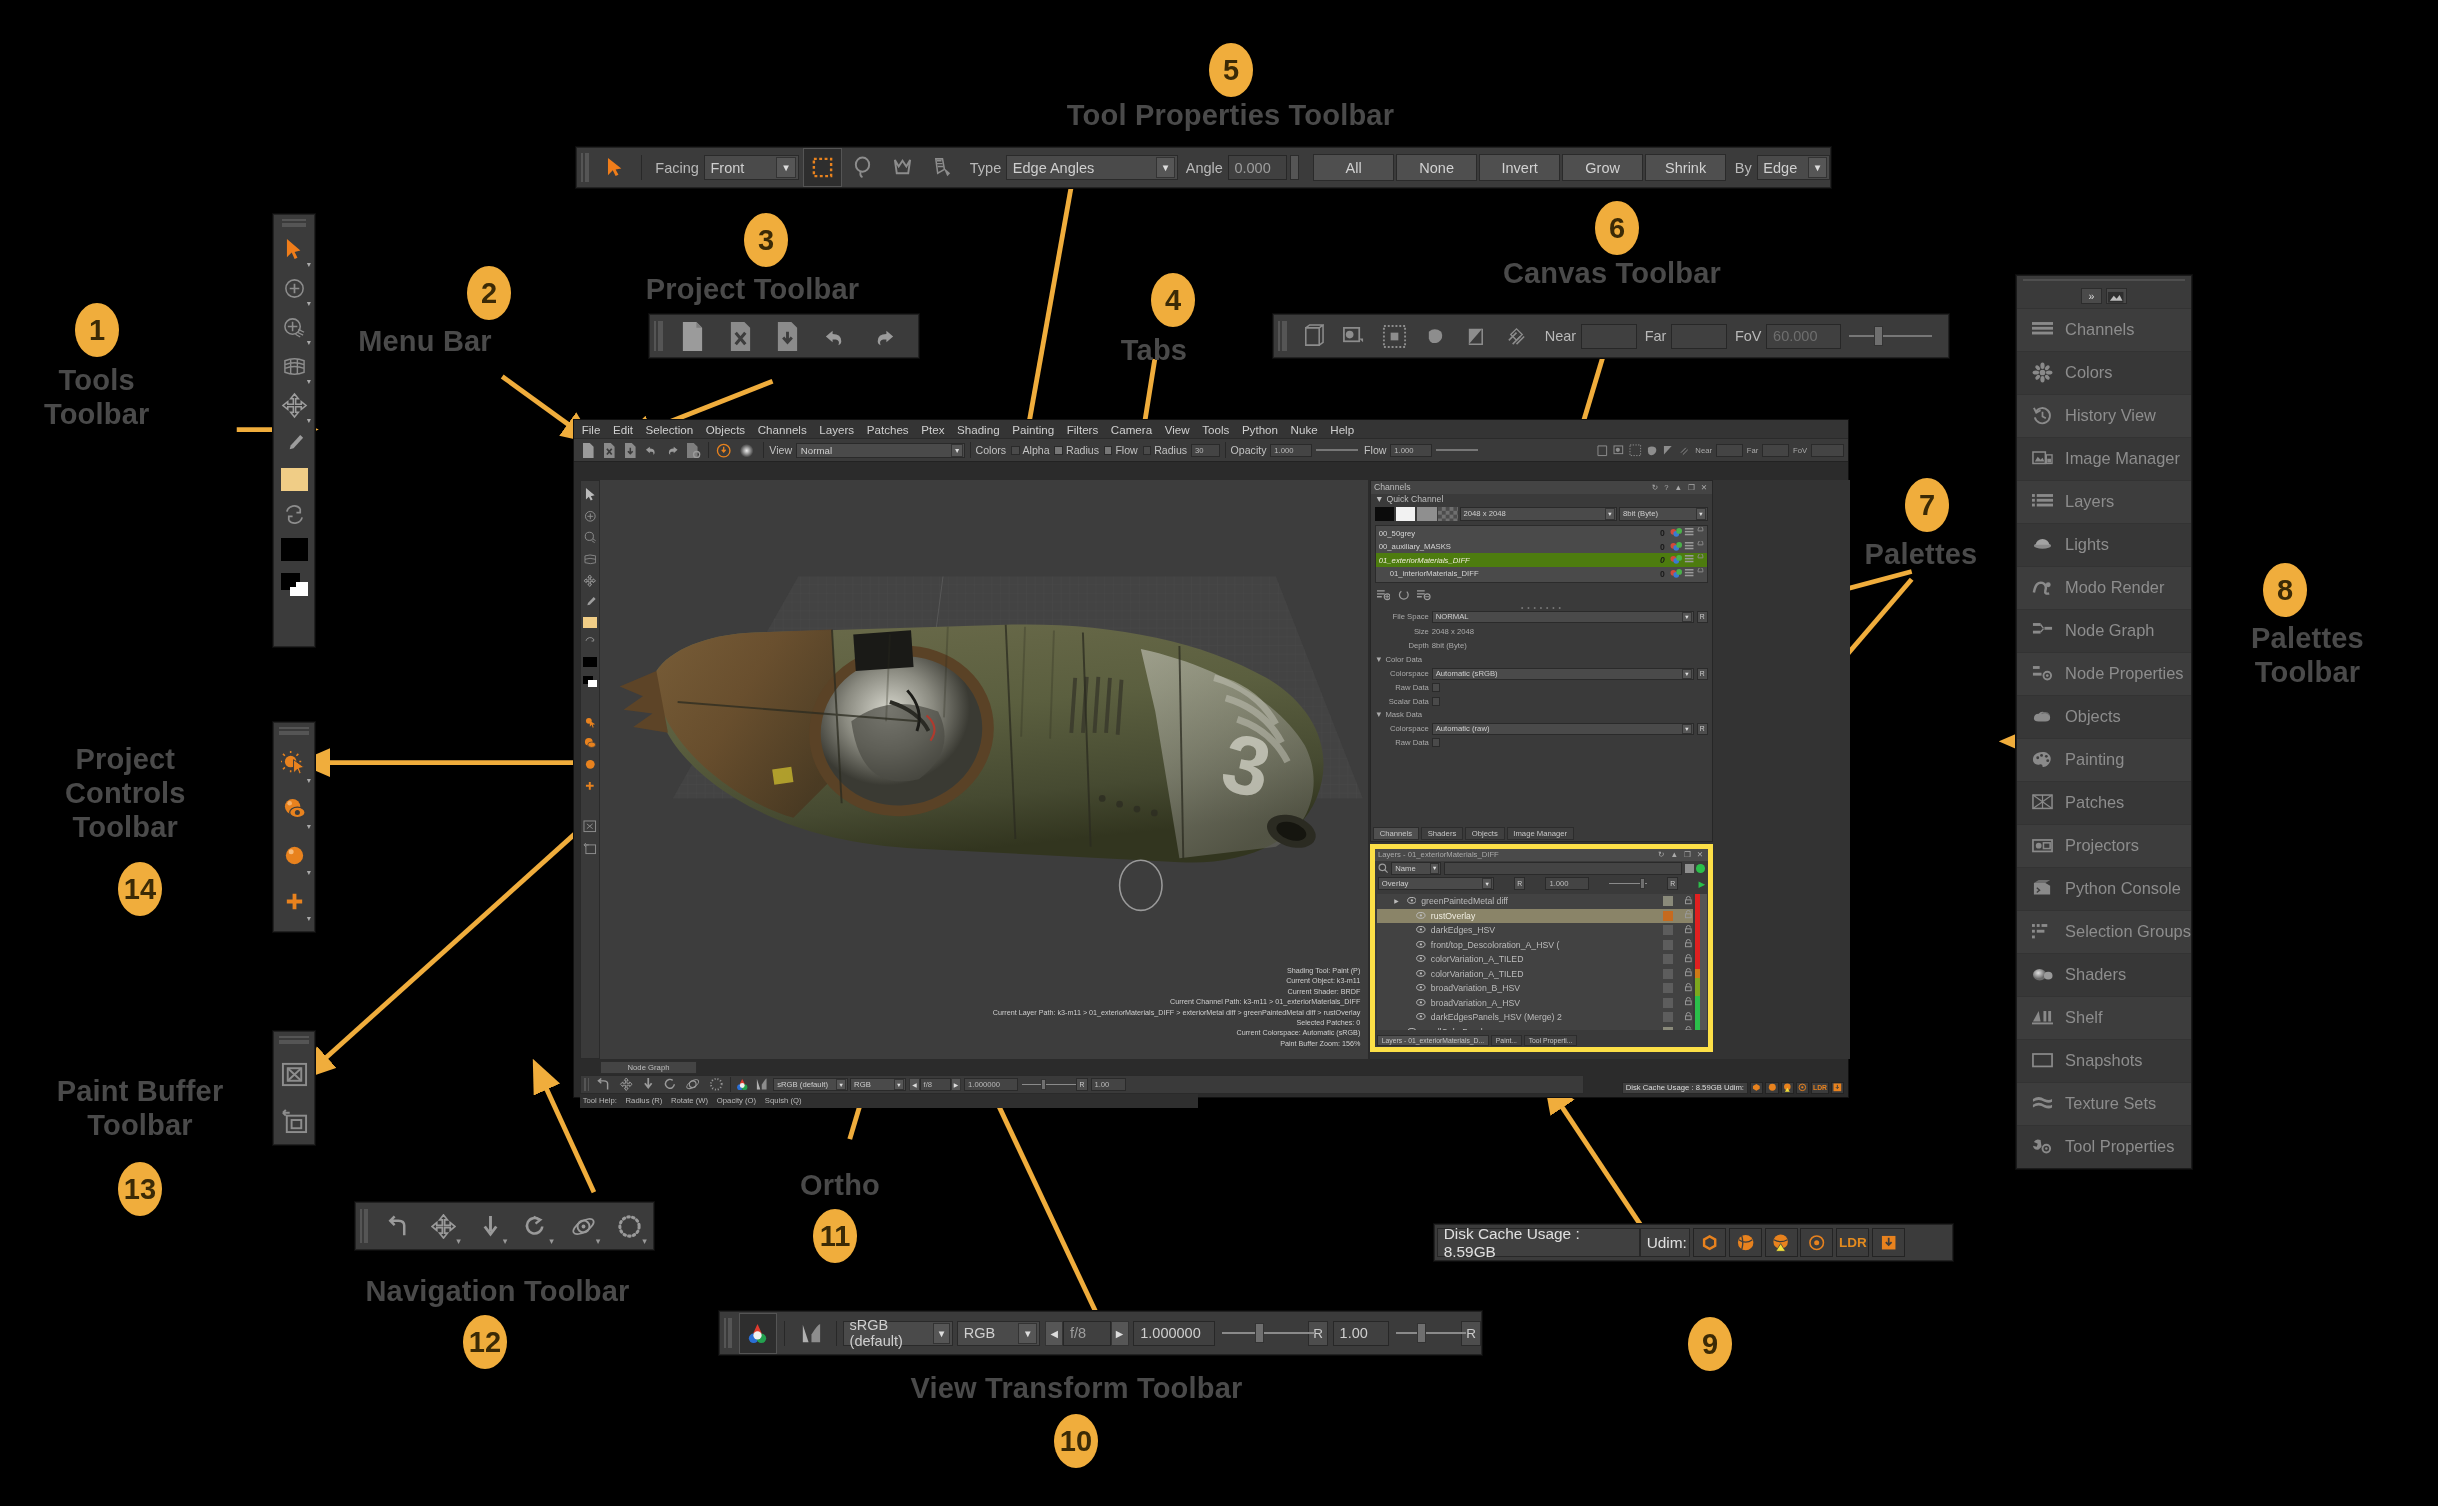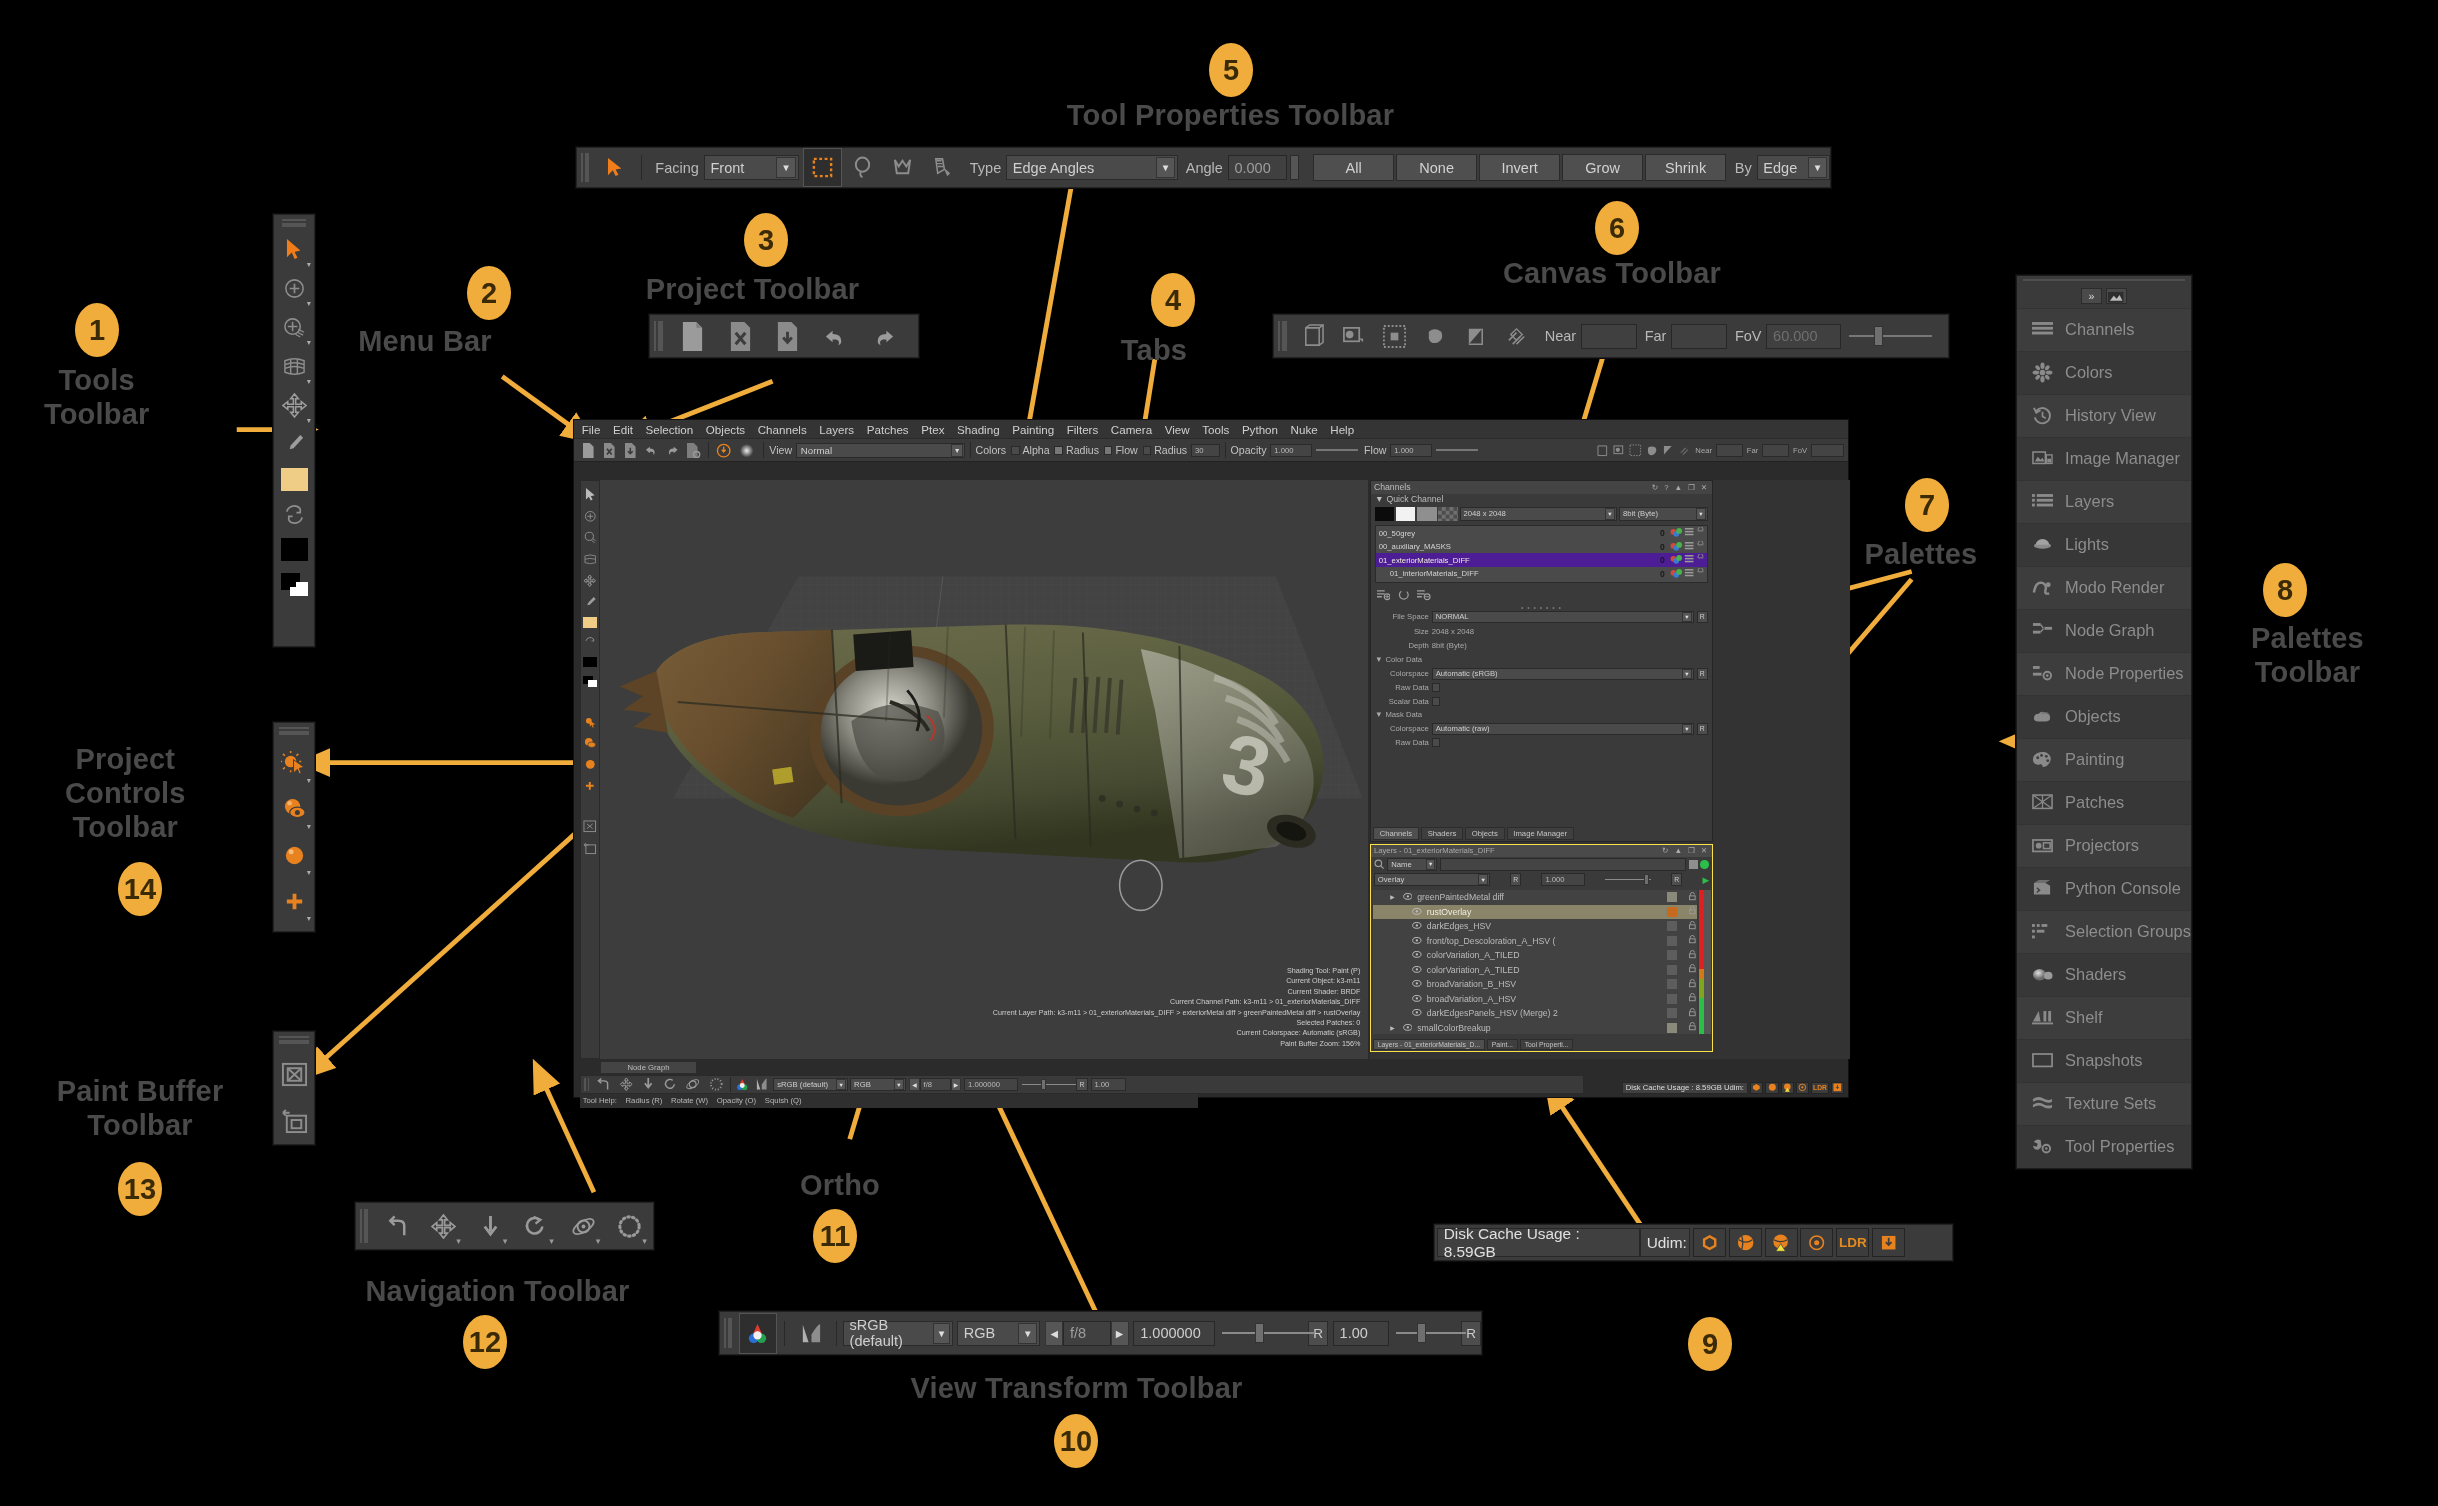--- a/index.html
+++ b/index.html
@@ -1143,21 +1143,21 @@
                 <circle cx="17" cy="7" r="3" fill="#3a7ad2"></circle>
                 <circle cx="20" cy="4" r="3" fill="#4ab24a"></circle>
                 <g fill="#9a9a9a">
                   <rect x="26" y="1" width="9" height="1.6"></rect>
                   <rect x="26" y="4" width="9" height="1.6"></rect>
                   <rect x="26" y="7" width="9" height="1.6"></rect>
                 </g>
                 <path d="M40 2 a2.4 2.4 0 0 1 4.8 0 v2 h-5 v-2 z" fill="none" stroke="#8a8a8a" stroke-width="1"></path>
               </svg></span>
           </div>
-          <div style="height: 13.5px; display: flex; align-items: center; font-size: 7.7px; padding: 0px 2.9px; color: rgb(240, 236, 217); background: #4c1d95;">
+          <div style="height: 13.5px; display: flex; align-items: center; font-size: 7.7px; padding: 0px 2.9px; color: rgb(240, 236, 217); background: #4d7c0f; font-style: italic;">
             <span style="flex: 1 1 0%;">01_exteriorMaterials_DIFF</span>
             <span><svg width="44" height="9.7" viewBox="0 0 46 10" style="font-size:8px">
                 <text x="0" y="9" font-size="9" font-weight="bold" fill="#1a1a1a" font-family="Liberation Sans">0</text>
                 <circle cx="14" cy="5" r="3" fill="#d24a3a"></circle>
                 <circle cx="17" cy="7" r="3" fill="#3a7ad2"></circle>
                 <circle cx="20" cy="4" r="3" fill="#4ab24a"></circle>
                 <g fill="#9a9a9a">
                   <rect x="26" y="1" width="9" height="1.6"></rect>
                   <rect x="26" y="4" width="9" height="1.6"></rect>
                   <rect x="26" y="7" width="9" height="1.6"></rect>
@@ -1252,21 +1252,21 @@
         </div>
       </div>
       <div id="chan-tabs" class="rowline" style="position:absolute;left:1.9px;bottom:1px;gap:1.9px;">
           <div style="font-size: 7.7px; padding: 1px 5.8px; border: 1px solid rgb(44, 44, 44); color: rgb(198, 198, 198); background: rgb(79, 79, 79);">Channels</div>
           <div style="font-size: 7.7px; padding: 1px 5.8px; border: 1px solid rgb(44, 44, 44); color: rgb(198, 198, 198); background: rgb(63, 63, 63);">Shaders</div>
           <div style="font-size: 7.7px; padding: 1px 5.8px; border: 1px solid rgb(44, 44, 44); color: rgb(198, 198, 198); background: rgb(63, 63, 63);">Objects</div>
           <div style="font-size: 7.7px; padding: 1px 5.8px; border: 1px solid rgb(44, 44, 44); color: rgb(198, 198, 198); background: rgb(63, 63, 63);">Image Manager</div>
         </div>
     </div>
 
-    <div class="abs" style="left:0; top:364px; width:343px; height:208px; background:#3a3a3a; border:1px solid #fde047;">
+    <div class="abs" style="left:0; top:364px; width:343px; height:208px; background:#3a3a3a; border:5px solid #fde047;">
       <div class="rowline" style="height:11.6px;background:#4a4a4a;padding:0 2.9px;justify-content:space-between;">
         <span class="mini2">Layers - 01_exteriorMaterials_DIFF</span>
         <span class="mini2" style="letter-spacing:1.9px;">↻ ▲ ❐ ✕</span>
       </div>
       <div class="rowline" style="height:15.4px;padding:0 2.9px;gap:2.9px;">
         <svg width="10.6" height="10.6" viewBox="0 0 11 11">
             <circle cx="4.5" cy="4.5" r="3.4" fill="none" stroke="#9d9d9d" stroke-width="1.2"></circle>
             <path d="M7 7 L10 10" stroke="#9d9d9d" stroke-width="1.2"></path>
           </svg>
         <div class="combo" style="height:12.6px;width:50px;font-size:7.7px;padding:0 1px 0 2.9px;">

